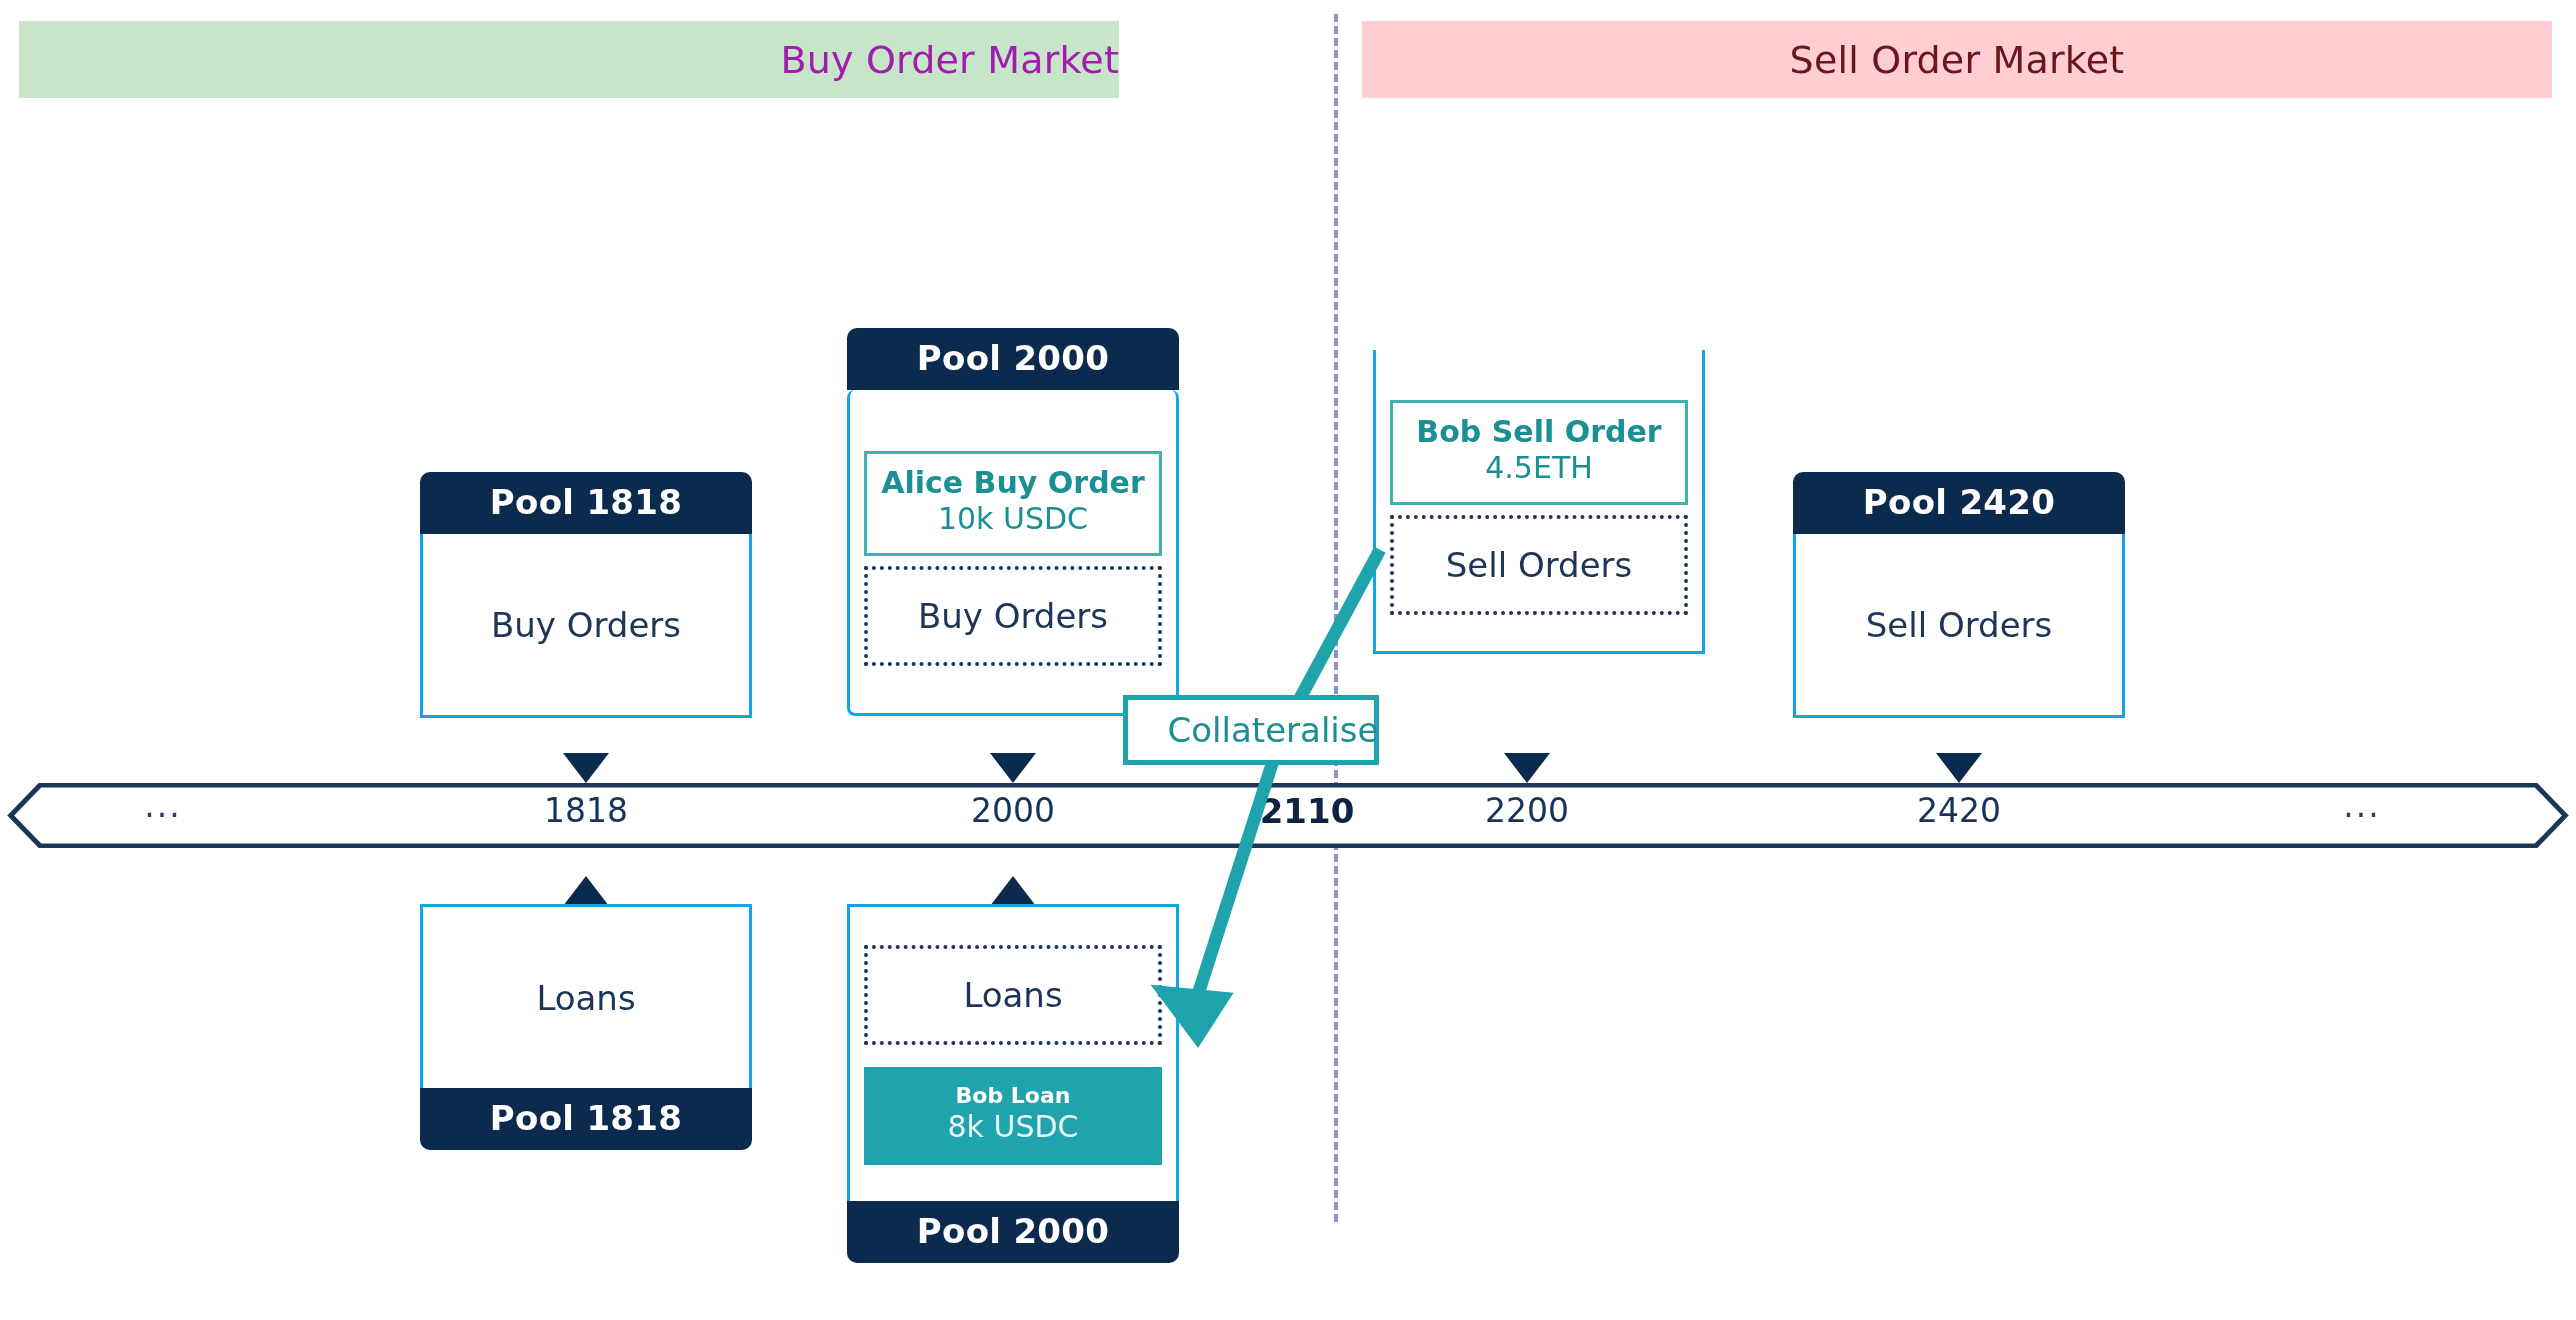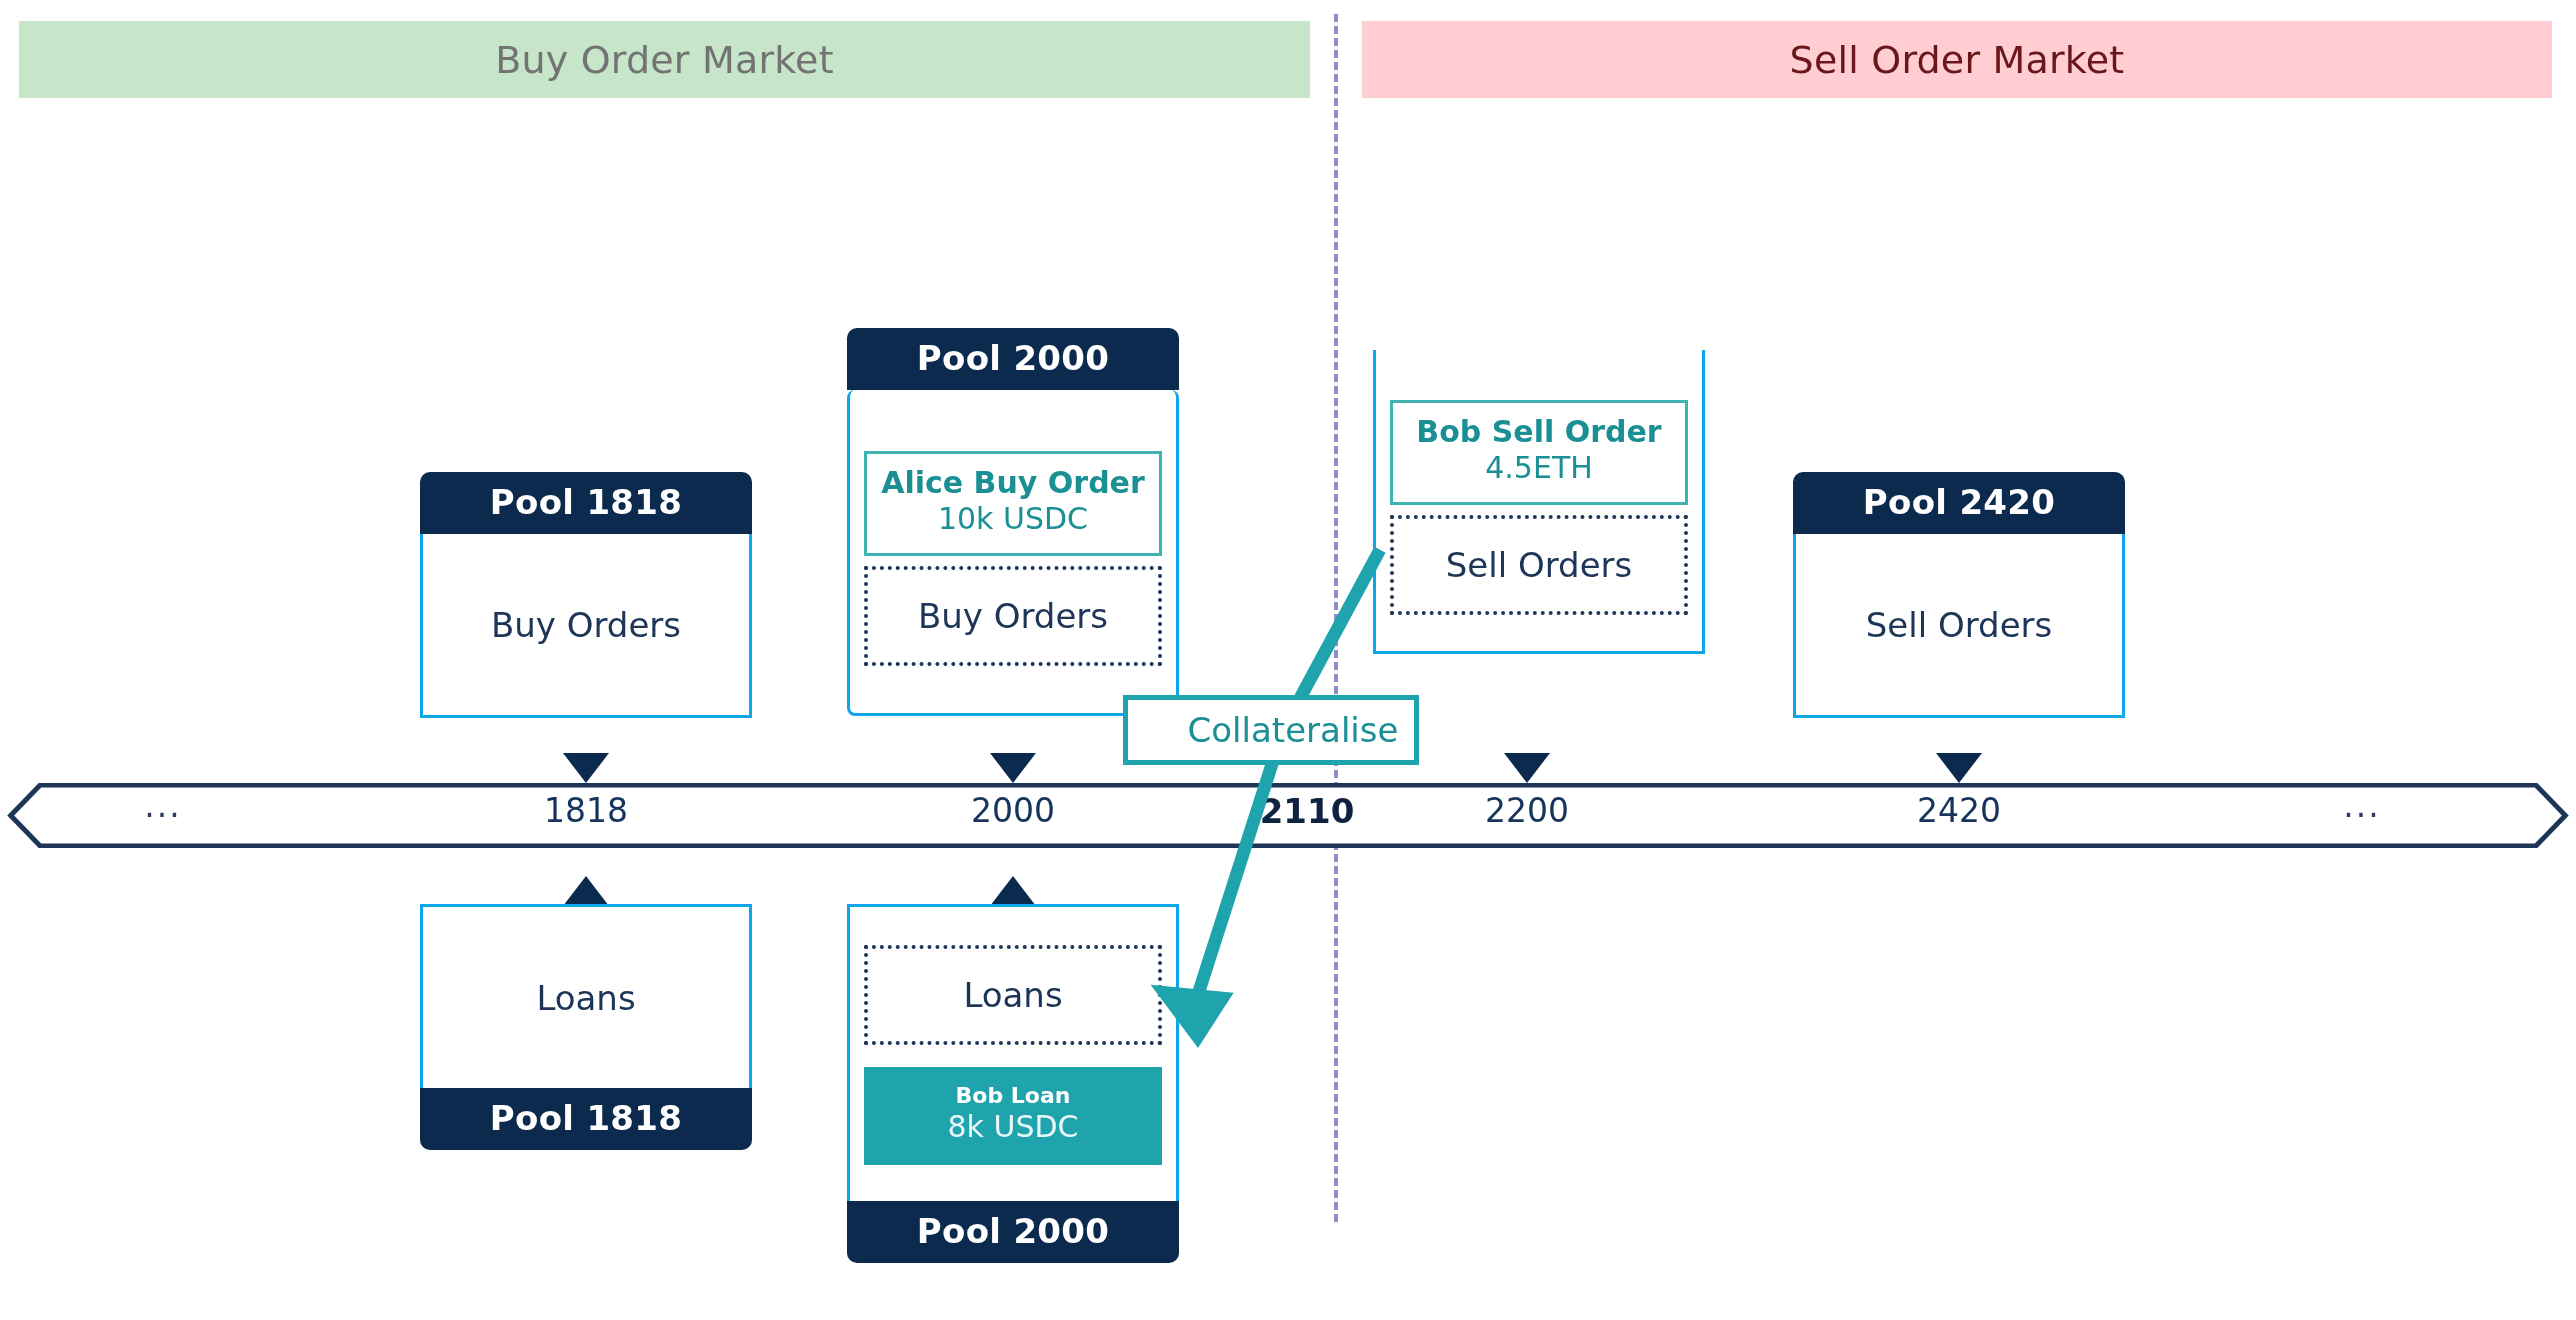--- a/index.html
+++ b/index.html
@@ -24,23 +24,24 @@
     top: 21px;
     height: 77px;
     display: flex;
     align-items: center;
     justify-content: center;
     font-size: 38px;
     letter-spacing: 0.2px;
   }
   #band-buy {
     left: 19px;
-    width: 1291px;
+    width: 1100px;
     background: #c7e6c9;
-    color: #737373;
+    color: #a21caf;
+    justify-content: flex-end;
   }
   #band-sell {
     left: 1362px;
     width: 1190px;
     background: #ffcdd2;
     color: #69171b;
   }
 
   
   #divider {
@@ -192,21 +193,21 @@
     left: 0;
     top: 0;
     width: 2576px;
     height: 1321px;
     pointer-events: none;
   }
   #collateralise-box {
     position: absolute;
     left: 1123px;
     top: 695px;
-    width: 296px;
+    width: 256px;
     height: 70px;
     box-sizing: border-box;
     border: 5px solid #1fa3ad;
     background: #ffffff;
     display: flex;
     align-items: center;
     justify-content: center;
     font-size: 34px;
     color: #1a8f94;
     padding-left: 44px;

